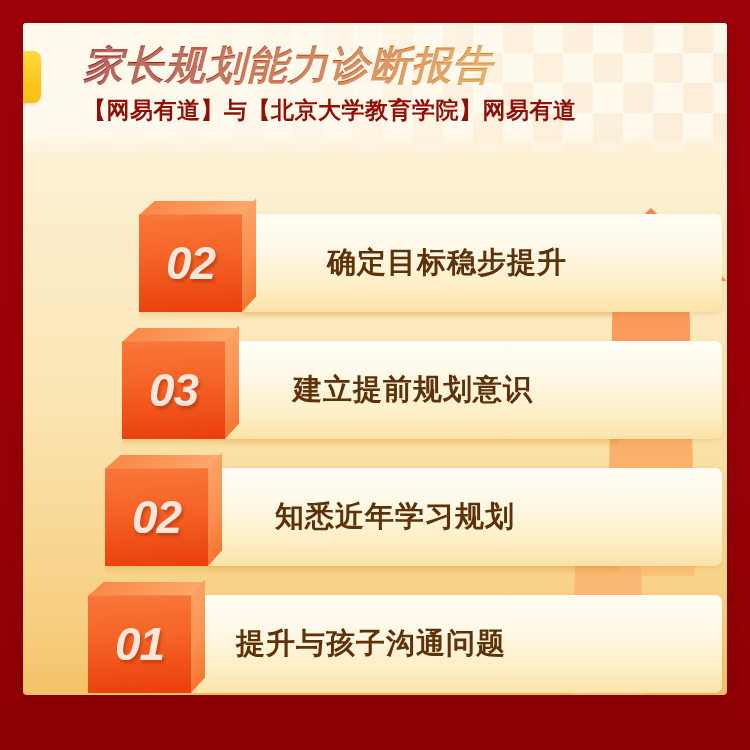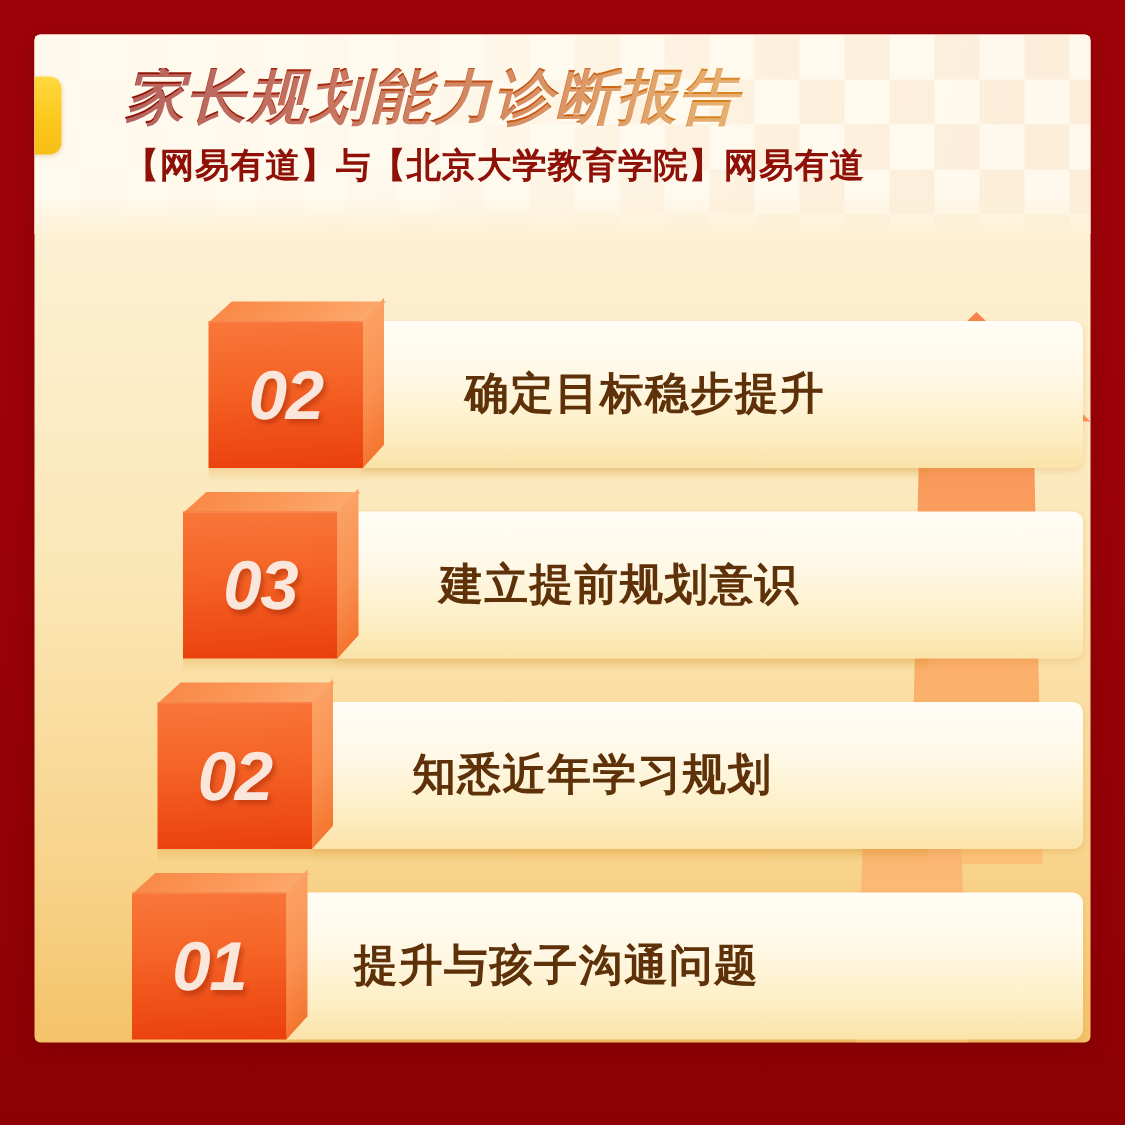--- a/index.html
+++ b/index.html
@@ -270,21 +270,21 @@
                  L 650 375
                  L 617 375
                  L 622 539
                  L 548 539
                  L 553 375
                  L 520 375 Z"></path>
       </svg>
 
       <div class="step" style="left:116px; top:58px;">
         <div class="panel" style="left:103px; width:480px; padding-left:0;">
-          <span class="panel-text" style="margin-left:68px;text-align:center;">确定目标稳步提升</span>
+          <span class="panel-text" style="margin-left:85px;text-align:center;">确定目标稳步提升</span>
         </div>
         <div class="cube">
           <div class="cube-top"></div>
           <div class="cube-side"></div>
           <div class="cube-front">
             <span class="cube-num">02</span>
           </div>
         </div>
       </div>
       <div class="step-shadow" style="left:116px; top:156px; width:480px;"></div>

